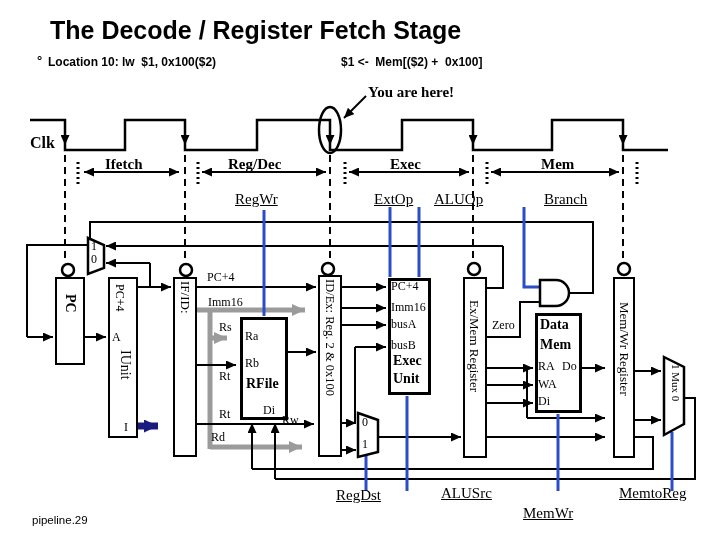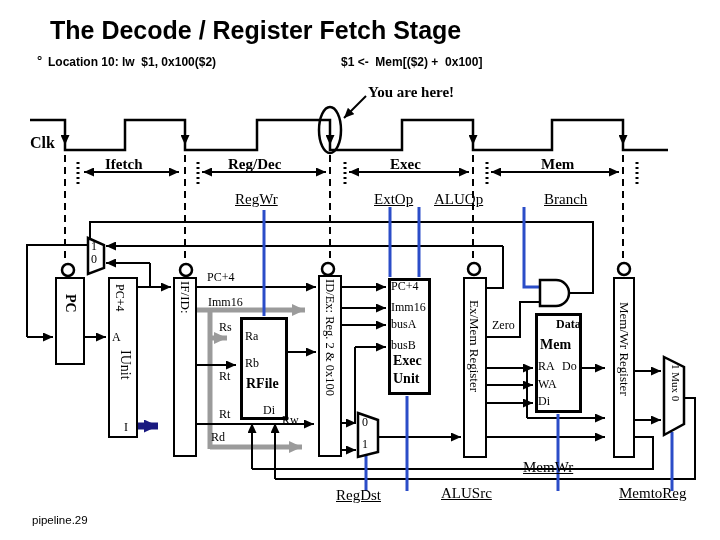--- a/index.html
+++ b/index.html
@@ -45,21 +45,21 @@
   <div class="lbl b" style="left:390px;top:157px;">Exec</div>
   <div class="lbl b" style="left:541px;top:157px;">Mem</div>
 
   <div class="lbl ctl" style="left:208px;top:192px;">RegWr</div>
   <div class="lbl ctl" style="left:347px;top:192px;">ExtOp</div>
   <div class="lbl ctl" style="left:407px;top:192px;">ALUOp</div>
   <div class="lbl ctl" style="left:517px;top:192px;">Branch</div>
 
   <div class="lbl ctl" style="left:309px;top:488px;">RegDst</div>
   <div class="lbl ctl" style="left:414px;top:486px;">ALUSrc</div>
-  <div class="lbl ctl" style="left:496px;top:460px;">MemWr</div>
+  <div class="lbl ctl" style="left:496px;top:506px;">MemWr</div>
   <div class="lbl ctl" style="left:592px;top:486px;">MemtoReg</div>
 
   <div class="box" style="left:55px;top:277px;width:30px;height:88px;"></div>
   <div class="box" style="left:108px;top:277px;width:30px;height:161px;"></div>
   <div class="box" style="left:173px;top:277px;width:24px;height:180px;"></div>
   <div class="box box3" style="left:240px;top:317px;width:48px;height:103px;"></div>
   <div class="box" style="left:318px;top:275px;width:24px;height:182px;"></div>
   <div class="box box3" style="left:388px;top:278px;width:43px;height:117px;"></div>
   <div class="box" style="left:463px;top:277px;width:24px;height:181px;"></div>
   <div class="box box3" style="left:535px;top:313px;width:47px;height:100px;"></div>
@@ -95,21 +95,21 @@
   <div class="lbl sm" style="left:242px;top:414px;margin-left:40px;">Rw</div>
   <div class="lbl sm" style="left:263px;top:404px;">Di</div>
 
   <div class="lbl sm" style="left:391px;top:280px;">PC+4</div>
   <div class="lbl sm" style="left:391px;top:301px;">Imm16</div>
   <div class="lbl sm" style="left:391px;top:318px;">busA</div>
   <div class="lbl sm" style="left:391px;top:339px;">busB</div>
   <div class="lbl b" style="left:393px;top:354px;font-size:14px;">Exec</div>
   <div class="lbl b" style="left:393px;top:372px;font-size:14px;">Unit</div>
 
-  <div class="lbl b" style="left:556px;top:318px;font-size:12px;">Data</div>
+  <div class="lbl b" style="left:540px;top:318px;font-size:14px;">Data</div>
   <div class="lbl b" style="left:540px;top:338px;font-size:14px;">Mem</div>
   <div class="lbl sm" style="left:538px;top:360px;">RA</div>
   <div class="lbl sm" style="left:562px;top:360px;">Do</div>
   <div class="lbl sm" style="left:538px;top:378px;">WA</div>
   <div class="lbl sm" style="left:538px;top:395px;">Di</div>
 
   <div class="foot sans">pipeline.29</div>
 
   <svg class="wires" width="720" height="540" viewBox="0 0 720 540">
     <defs>

